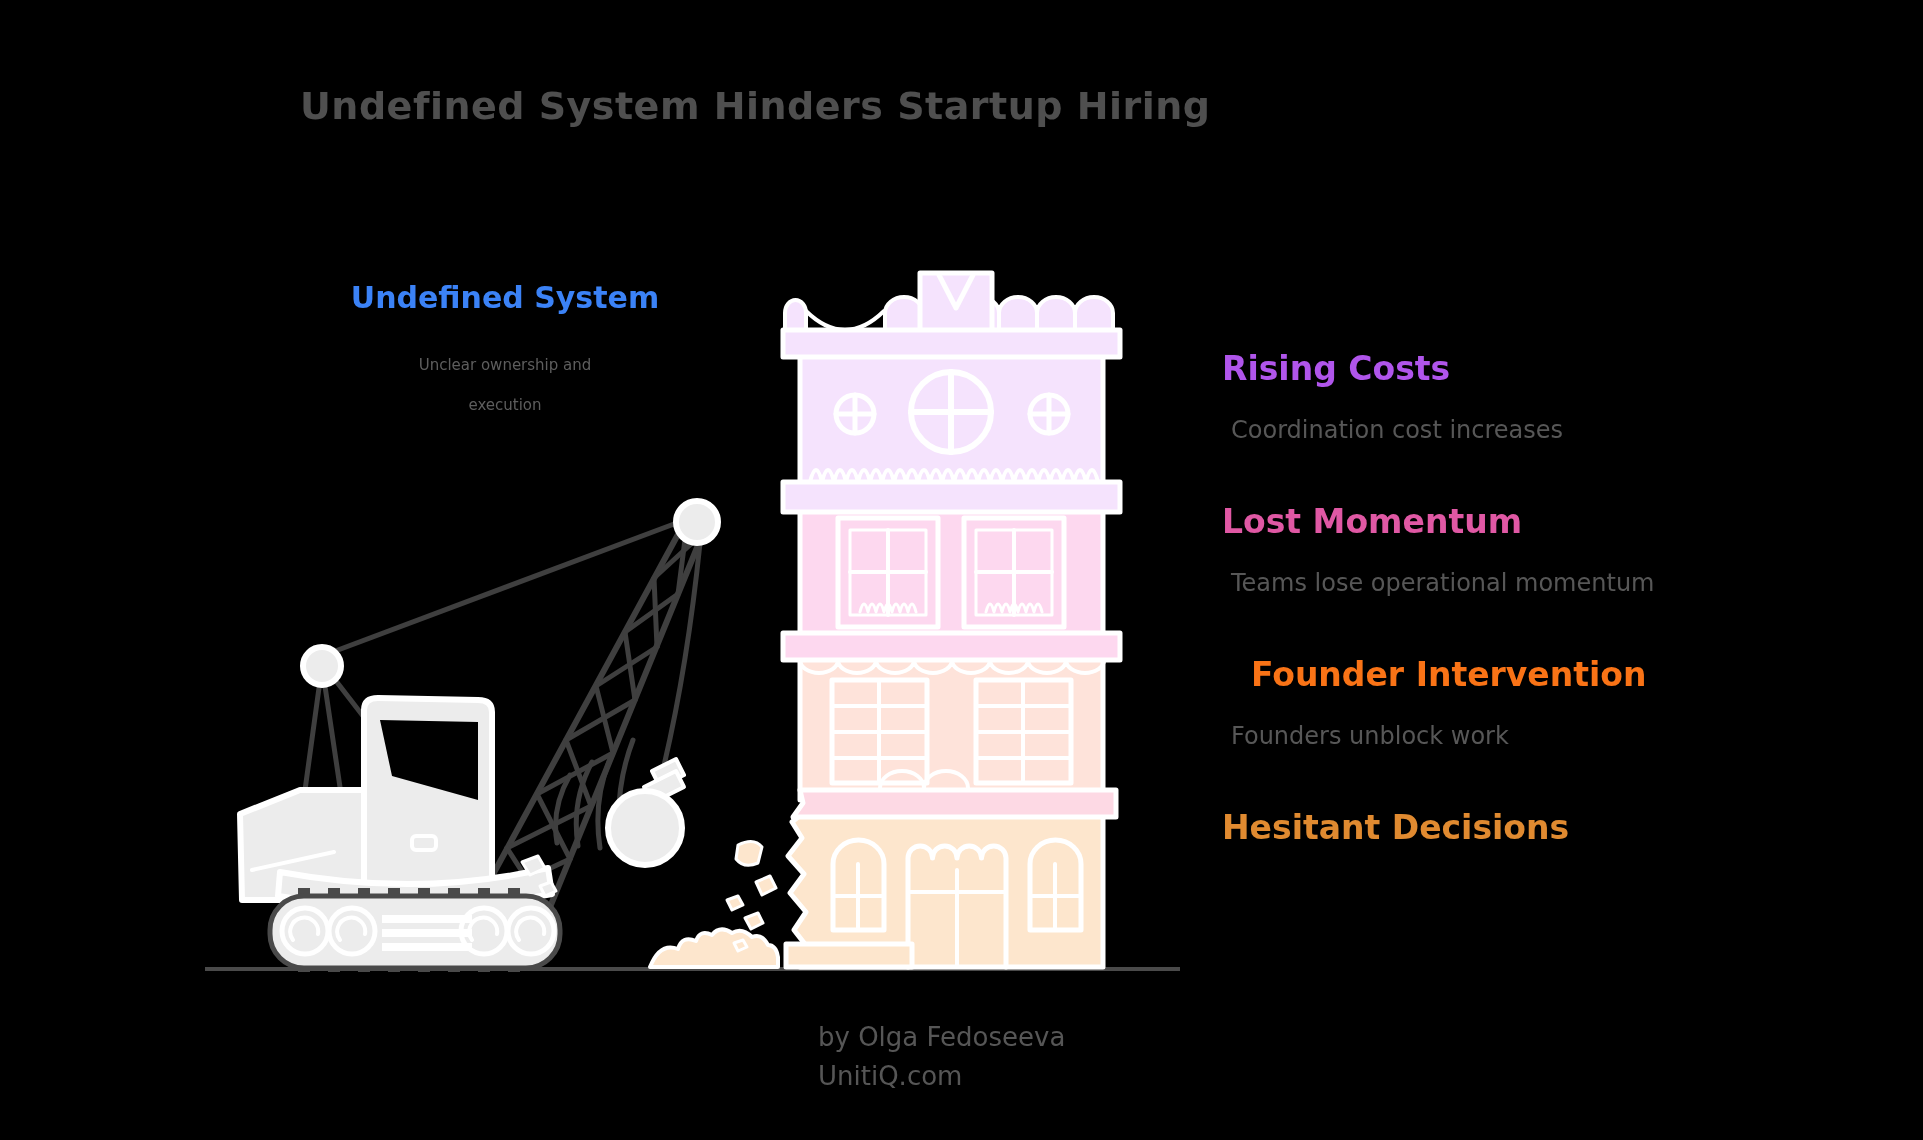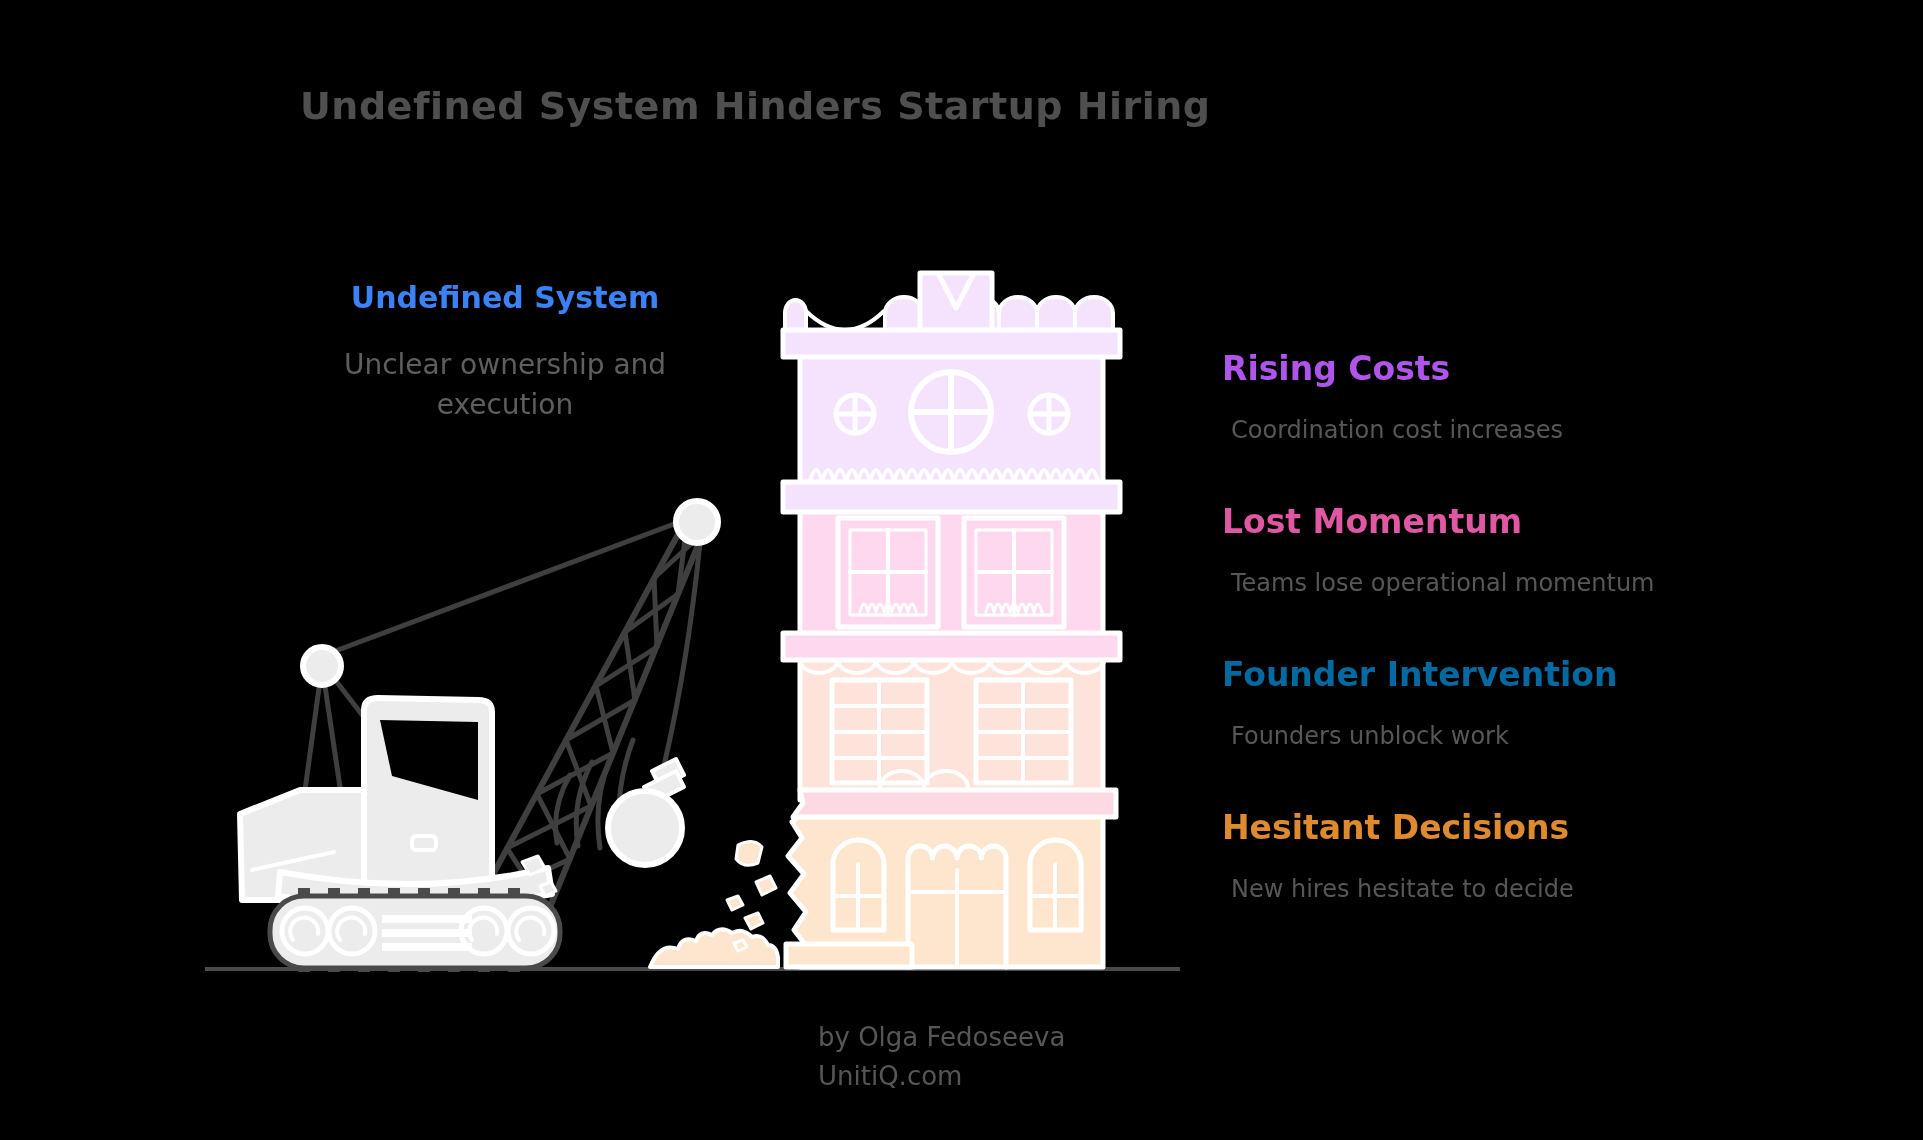--- a/index.html
+++ b/index.html
@@ -11,21 +11,21 @@
     position:absolute; left:300px; top:84px; width:950px; text-align:left;
     font-size:38px; font-weight:bold; color:#4f4f4f; letter-spacing:0.5px;
   }
   .problem {
     position:absolute; left:290px; top:280px; width:430px; text-align:center;
   }
   .problem-heading {
     font-size:30px; font-weight:bold; color:#3b82f6; margin:0 0 30px 0;
   }
   .problem-desc {
-    font-size:28px; color:#5e5e5e; line-height:40px; white-space:pre-line; margin:8px;
+    font-size:15px; color:#5e5e5e; line-height:40px; white-space:pre-line; margin:8px;
   }
   .consequences { position:absolute; left:1222px; top:349px; }
   .item { margin:0 0 58px 0; }
   .item-title { font-size:33px; font-weight:bold; margin:0 0 28px 0; }
   .item-desc  { font-size:24px; color:#575757; margin:9px; }
   .credit {
     position:absolute; left:818px; top:1018px;
     font-size:26px; color:#565656; line-height:39px;
   }
   .illustration { position:absolute; left:150px; top:200px; width:1060px; height:800px; }
@@ -182,26 +182,25 @@
   <div class="consequences">
     <div class="item">
       <div class="item-title" style="color: rgb(176, 85, 235);">Rising Costs</div>
       <div class="item-desc">Coordination cost increases</div>
     </div>
     <div class="item">
       <div class="item-title" style="color: rgb(224, 88, 164);">Lost Momentum</div>
       <div class="item-desc">Teams lose operational momentum</div>
     </div>
     <div class="item">
-      <div class="item-title" style="color: #0369a1;">Founder Intervention</div>
+      <div class="item-title" style="color: #f97316; margin-left: 29px;">Founder Intervention</div>
       <div class="item-desc">Founders unblock work</div>
     </div>
     <div class="item">
       <div class="item-title" style="color: rgb(224, 138, 48);">Hesitant Decisions</div>
-      <div class="item-desc">New hires hesitate to decide</div>
     </div>
   </div>
 
   <div class="credit">
     <div>by Olga Fedoseeva</div>
     <div>UnitiQ.com</div>
   </div>
 
 </div>
 

